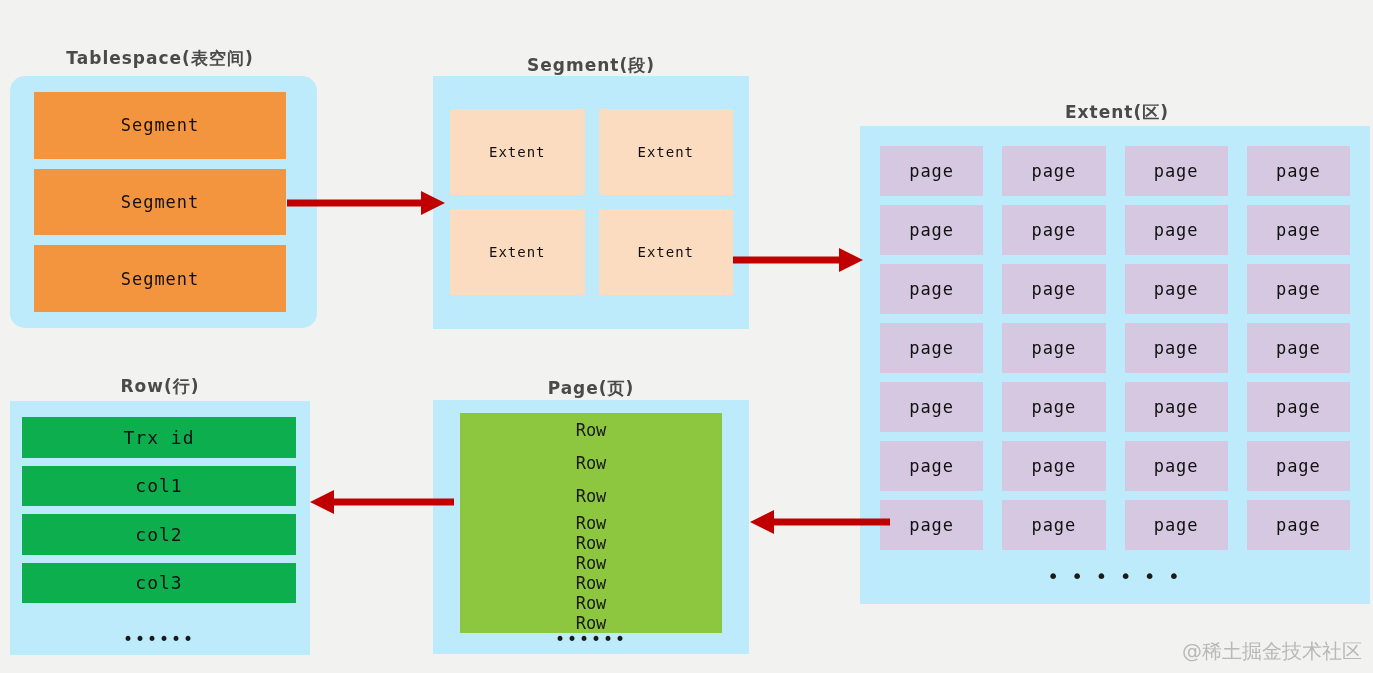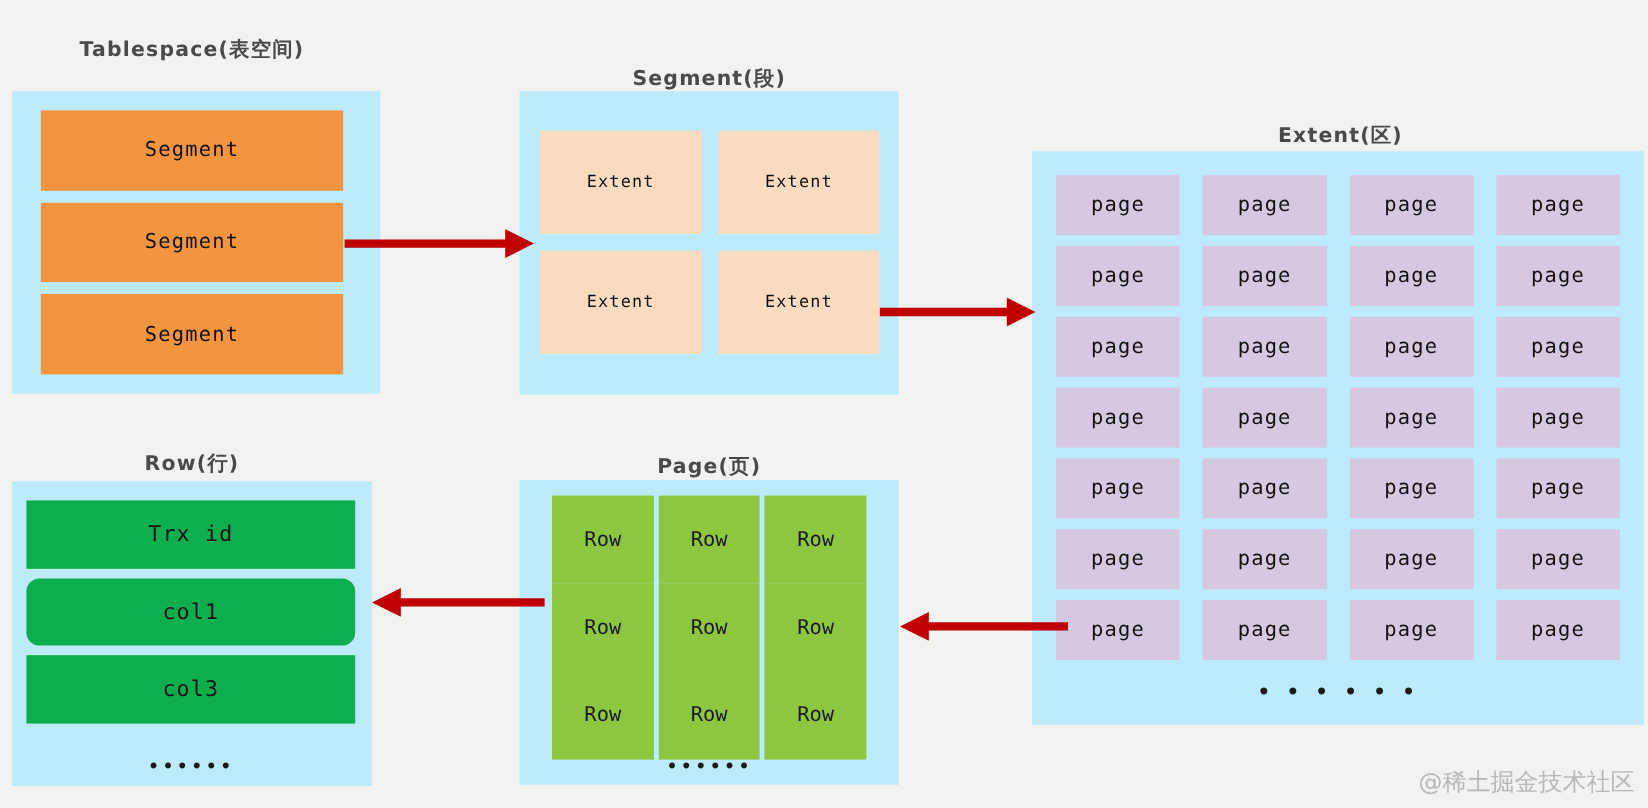--- a/index.html
+++ b/index.html
@@ -104,22 +104,22 @@
     font-size: 20px;
     color: #b8b8b8;
     white-space: nowrap;
   }
 </style>
 </head>
 <body>
 
 <div id="canvas">
 
-  <div class="group-title" style="left:10px; top:30px; width:300px;">Tablespace(表空间)</div>
-  <div class="panel" id="panel-tablespace" style="left:10px; top:76px; width:307px; height:252px;">
+  <div class="group-title" style="left:10px; top:47px; width:300px;">Tablespace(表空间)</div>
+  <div class="panel" id="panel-tablespace" style="left:10px; top:76px; width:307px; height:252px;border-radius:15px;">
     <div class="stack" id="stack-segments" style="left:24px; top:16px; width:252px; height:220px; gap:10px;">
         <div class="cell cell-segment" style="flex: 1 1 0px;">Segment</div>
         <div class="cell cell-segment" style="flex: 1 1 0px;">Segment</div>
         <div class="cell cell-segment" style="flex: 1 1 0px;">Segment</div>
       </div>
   </div>
 
   <div class="group-title" style="left:433px; top:54px; width:316px;">Segment(段)</div>
   <div class="panel" id="panel-segment" style="left:433px; top:76px; width:316px; height:253px;">
     <div class="grid" id="grid-extents" style="left:17px; top:33px; width:283px; height:186px; grid-template-columns:1fr 1fr; grid-template-rows:1fr 1fr; gap:14px 14px;">
@@ -162,29 +162,30 @@
         <div class="cell cell-page">page</div>
         <div class="cell cell-page">page</div>
       </div>
     <div class="dots" style="left:20px; top:440px; width:470px;">• • • • • •</div>
   </div>
 
   <div class="group-title" style="left:10px; top:375px; width:300px;">Row(行)</div>
   <div class="panel" id="panel-row" style="left:10px; top:401px; width:300px; height:254px;">
     <div class="stack" id="stack-rowfields" style="left:12px; top:16px; width:274px; height:186px; gap:8px;">
         <div class="cell cell-rowfield" style="flex: 1 1 0px;">Trx id</div>
-        <div class="cell cell-rowfield" style="flex: 1 1 0px; border-radius: 11px;">col1</div>
+        <div class="cell cell-rowfield" style="flex: 1 1 0px;">col1</div>
+        <div class="cell cell-rowfield" style="flex: 1 1 0px;">col2</div>
         <div class="cell cell-rowfield" style="flex: 1 1 0px;">col3</div>
       </div>
     <div class="dots" style="left:12px; top:230px; width:274px; font-size:17px; letter-spacing:2px;">••••••</div>
   </div>
 
   <div class="group-title" style="left:433px; top:377px; width:316px;">Page(页)</div>
   <div class="panel" id="panel-page" style="left:433px; top:400px; width:316px; height:254px;">
-    <div class="grid" id="grid-rows" style="left:27px; top:13px; width:262px; height:220px; grid-template-columns:repeat(3,1fr); grid-template-rows:repeat(3,1fr); gap:0 4px;">
+    <div class="grid" id="grid-rows" style="left:27px; top:13px; width:262px; height:220px; grid-template-columns:repeat(1,1fr); grid-template-rows:repeat(3,1fr); gap:0 4px;">
         <div class="cell cell-rowbox">Row</div>
         <div class="cell cell-rowbox">Row</div>
         <div class="cell cell-rowbox">Row</div>
         <div class="cell cell-rowbox">Row</div>
         <div class="cell cell-rowbox">Row</div>
         <div class="cell cell-rowbox">Row</div>
         <div class="cell cell-rowbox">Row</div>
         <div class="cell cell-rowbox">Row</div>
         <div class="cell cell-rowbox">Row</div>
       </div>

